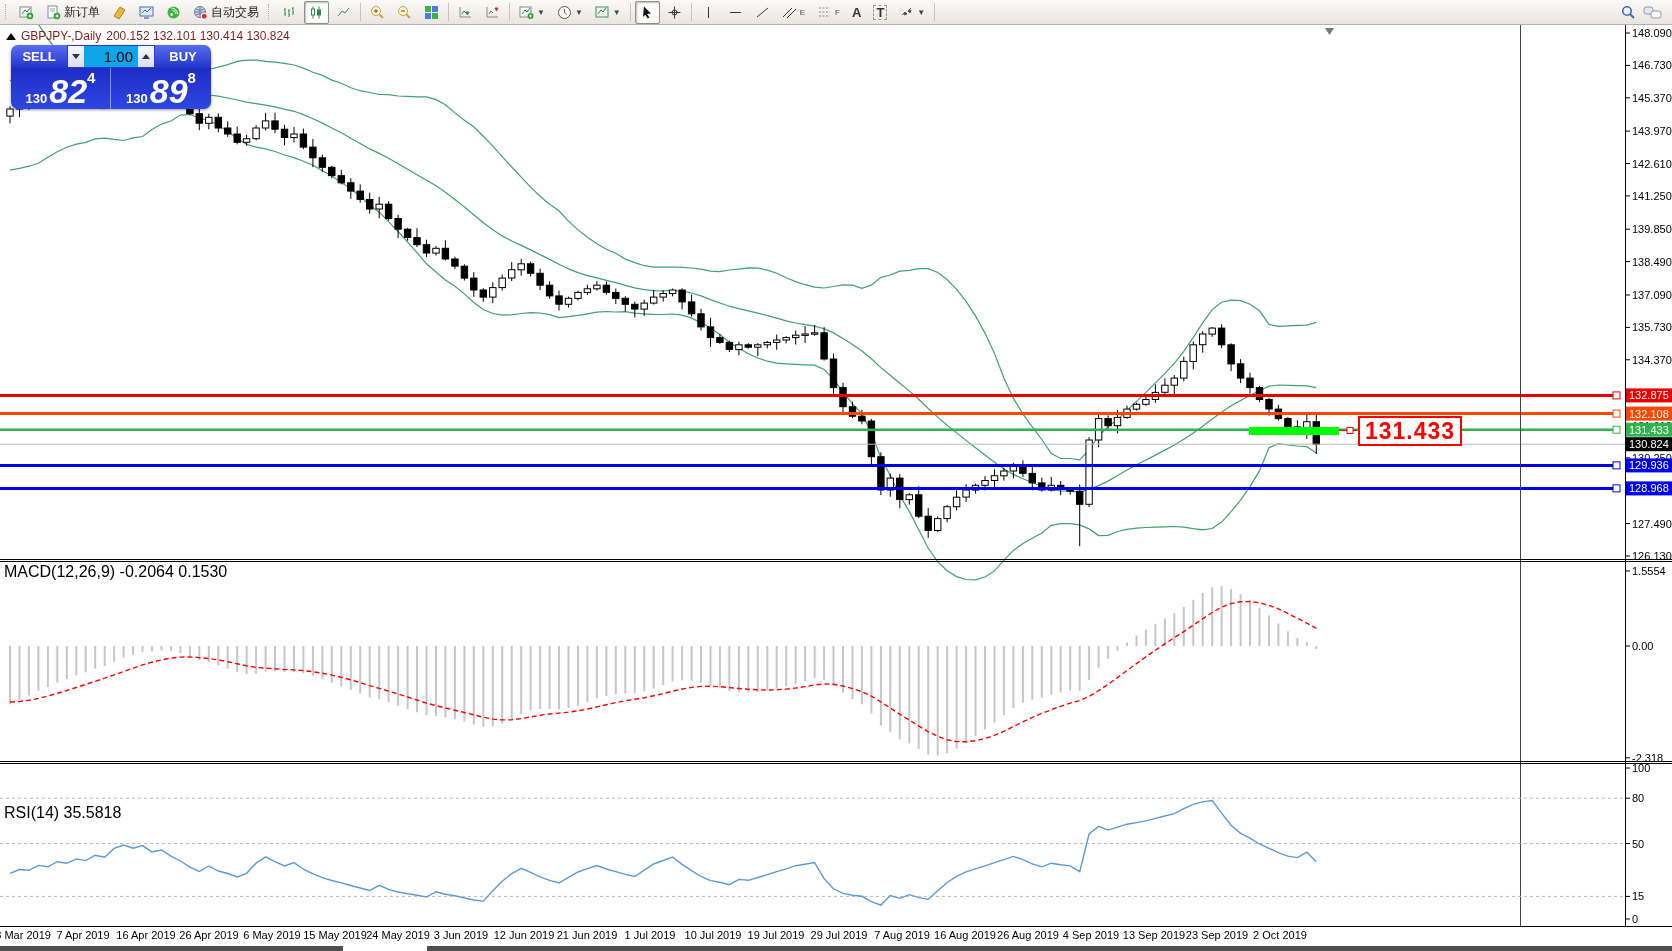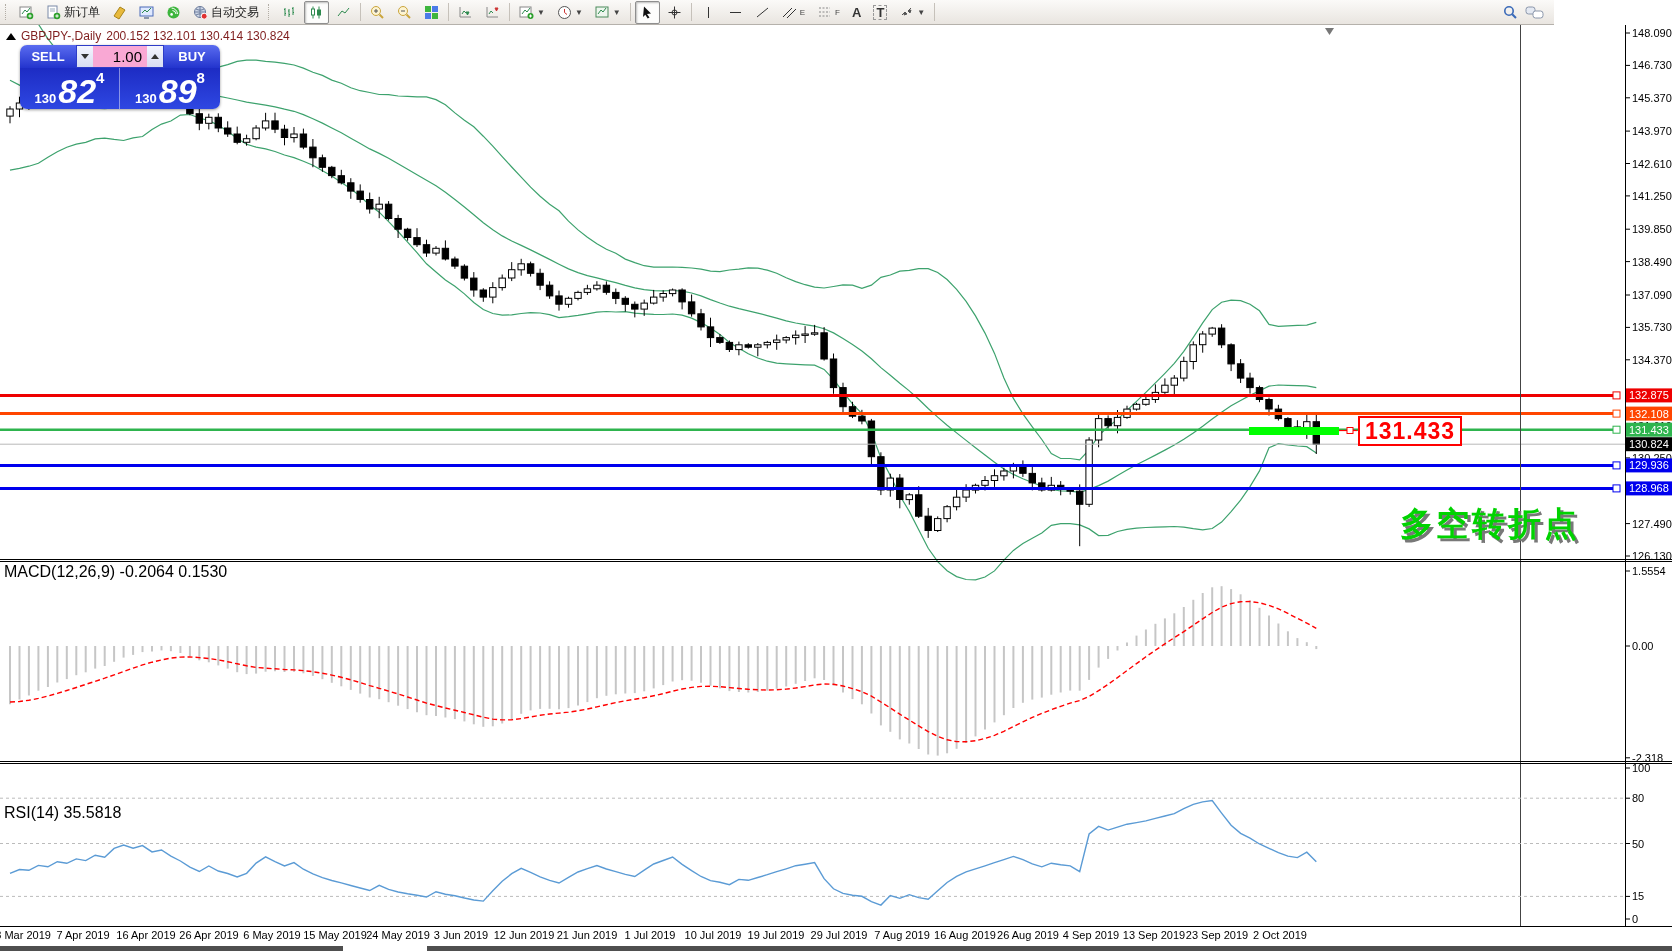--- a/index.html
+++ b/index.html
@@ -1,44 +1,44 @@
 <!DOCTYPE html>
 <html><head>
 <meta charset="utf-8">
 <style>
   html,body{margin:0;padding:0;background:#d4d0c8;}
   .app{position:relative;width:1672px;height:951px;background:#fff;overflow:hidden;
        font-family:"Liberation Sans",sans-serif;}
   
-  .toolbar{position:absolute;left:0;top:0;width:1554px;height:25px;z-index:30;
+  .toolbar{position:absolute;left:0;top:0;width:1672px;height:25px;z-index:30;
     background:linear-gradient(#fbfaf8,#e9e5e0);border-bottom:1px solid #b5b1ab;
     display:flex;align-items:center;padding:0 2px;box-sizing:border-box;}
   .tbtn{height:21px;display:flex;align-items:center;gap:3px;padding:0 4px;margin:0 1px;
     border:1px solid transparent;border-radius:2px;font-size:12px;color:#222;white-space:nowrap;}
   .tbtn.pressed{background:#fdfdfc;border-color:#8f8f8f;box-shadow:inset 1px 1px 2px rgba(0,0,0,.25);}
   .tf{font-size:11px;font-weight:bold;color:#333;padding:0 6px;}
   .tsep{width:1px;height:18px;background:#c6c1ba;margin:0 3px;}
   .tgrip{width:4px;height:16px;border-left:1px dotted #b2ada5;margin:0 3px;}
   .tcaret{font-size:8px;color:#444;}
   .tglyph{font-size:13px;color:#333;font-weight:bold;line-height:1;}
   .search-area{margin-left:auto;display:flex;align-items:center;gap:6px;padding-right:8px;}
   
   .chart-host{position:absolute;left:0;top:0;z-index:1;}
   .symbol-title{position:absolute;left:6px;top:29px;z-index:6;font-size:12px;color:#7f1d1d;
     display:flex;align-items:center;gap:5px;}
   .collapse-tri{width:0;height:0;border-left:5px solid transparent;border-right:5px solid transparent;
     border-bottom:7px solid #000;display:inline-block;}
   .panel-label{position:absolute;left:4px;z-index:6;font-size:16px;color:#000;}
   
-  .oct{position:absolute;left:20px;top:45px;width:200px;z-index:10;border-radius:7px;
+  .oct{position:absolute;left:11px;top:45px;width:200px;z-index:10;border-radius:7px;
     box-shadow:0 1px 3px rgba(0,0,0,.4);overflow:hidden;}
   .oct-row1{display:flex;height:23px;}
   .oct-btn{width:56px;background:linear-gradient(#5a6cf0,#2334cd);color:#fff;font-size:13px;
     font-weight:bold;display:flex;align-items:center;justify-content:center;}
-  .oct-vol{flex:1;display:flex;background:#f9a8d4;border:1px solid #2d3cc8;box-sizing:border-box;}
+  .oct-vol{flex:1;display:flex;background:#0ea5e9;border:1px solid #2d3cc8;box-sizing:border-box;}
   .oct-spin{width:16px;display:flex;align-items:center;justify-content:center;
     background:linear-gradient(#f4f6ff,#d8ddf2);}
   .oct-vol-val{flex:1;text-align:right;padding:2px 5px 0 0;font-size:15px;color:#000;}
   .tri-up{width:0;height:0;border-left:4px solid transparent;border-right:4px solid transparent;border-bottom:5px solid #333;}
   .tri-dn{width:0;height:0;border-left:4px solid transparent;border-right:4px solid transparent;border-top:5px solid #333;}
   .oct-row2{display:flex;height:41px;background:linear-gradient(#1d2cc4,#2e47e2);color:#fff;}
   .oct-half{width:50%;display:flex;align-items:flex-end;justify-content:center;padding-bottom:3px;box-sizing:border-box;}
   .oct-half.sell{border-right:1px solid rgba(255,255,255,.45);}
   .oct-prefix{font-size:13px;font-weight:bold;line-height:1.1;margin-right:2px;}
   .oct-big{font-size:34px;font-weight:bold;line-height:.82;font-style:italic;}
@@ -625,21 +625,20 @@
   <div class="symbol-title">
     <span class="collapse-tri"></span>
     <span>GBPJPY-,Daily</span>
     <span>200.152 132.101 130.414 130.824</span>
   </div>
 
   <div class="panel-label" style="top:563px;">MACD(12,26,9) -0.2064 0.1530</div>
   <div class="panel-label" style="top:804px;">RSI(14) 35.5818</div>
 
   <div class="price-callout">131.433</div>
-  <div class="turning-point">多空转折点</div>
 
   <div class="oct">
     <div class="oct-row1">
       <div class="oct-btn">SELL</div>
       <div class="oct-vol">
         <div class="oct-spin">
             <span class="tri-dn"></span>
           </div>
         <div class="oct-vol-val">1.00</div>
         <div class="oct-spin">

